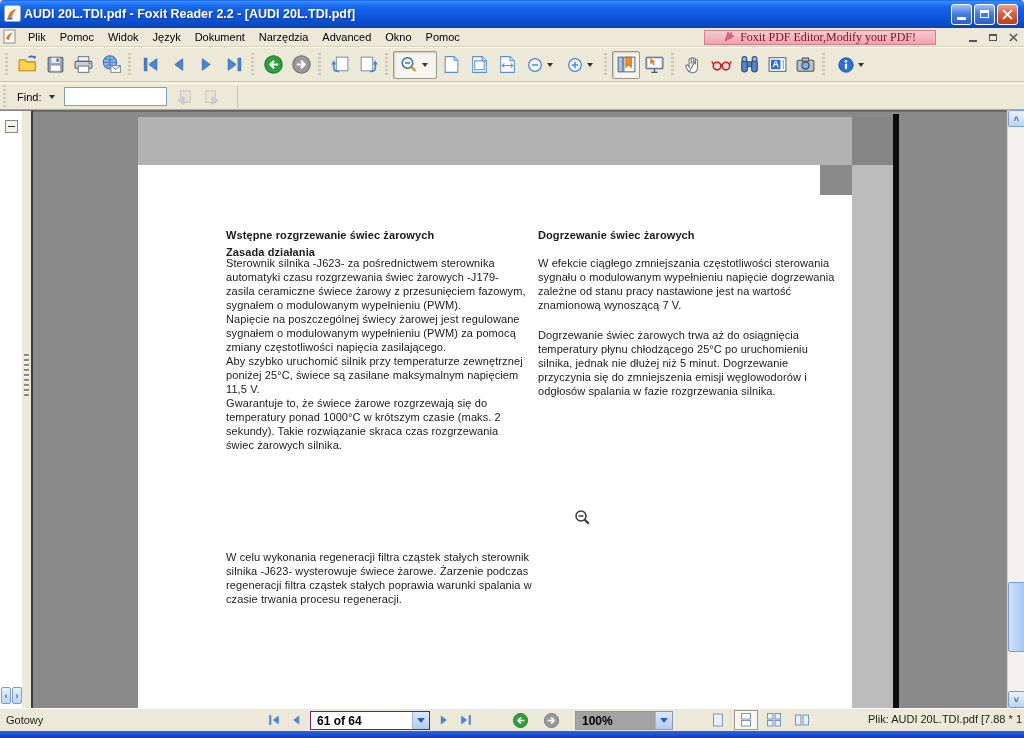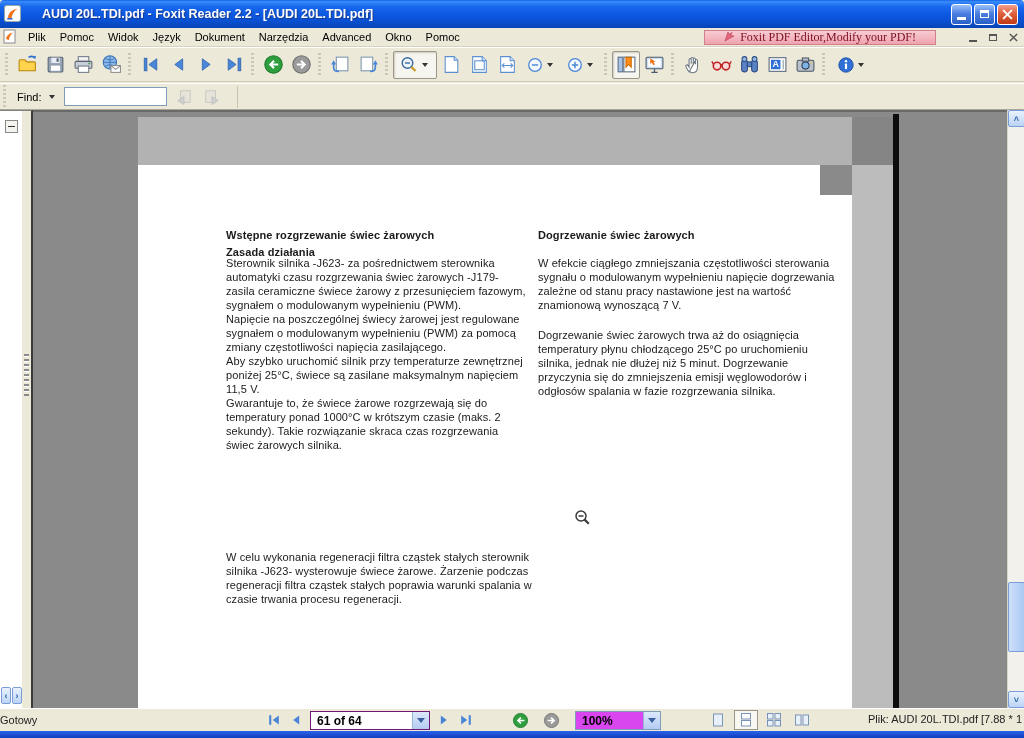--- a/index.html
+++ b/index.html
@@ -3,21 +3,21 @@
 <meta charset="utf-8">
 <style>
   * { margin:0; padding:0; box-sizing:border-box; }
   html,body { width:1024px; height:738px; overflow:hidden; }
   body { font-family:"Liberation Sans", sans-serif; font-size:11px; background:#ece9d8; position:relative; }
 
   
   .titlebar{position:absolute;left:0;top:0;width:1024px;height:28px;
     background:linear-gradient(180deg,#0f62e8 0%,#3c8cf8 6%,#2b7cf5 12%,#1767ee 25%,#0c57e0 55%,#0a50d2 75%,#0845b5 100%);
     display:flex;align-items:center;padding:0 4px;border-radius:4px 4px 0 0;}
-  .titlebar .apptitle{color:#fff;font-weight:bold;font-size:12.5px;text-shadow:1px 1px 1px #1a3a8a;margin-left:21px;flex:1;white-space:nowrap;overflow:hidden;}
+  .titlebar .apptitle{color:#fff;font-weight:bold;font-size:12.5px;text-shadow:1px 1px 1px #1a3a8a;margin-left:3px;flex:1;white-space:nowrap;overflow:hidden;}
   .wbtns{display:flex;gap:2px;margin-right:2px;}
   .wbtn{width:21px;height:21px;border-radius:3px;border:1px solid #fff;
     background:linear-gradient(180deg,#9cc1fa,#4a7fe0 45%,#2a5fc8);display:flex;align-items:center;justify-content:center;}
   .wbtn.close{background:linear-gradient(180deg,#f3a08c,#e0603c 45%,#c23a16);}
   .glyph-min{width:9px;height:3px;background:#fff;margin-top:8px;}
   .glyph-restore{width:9px;height:8px;border:1px solid #fff;border-top:3px solid #fff;background:transparent;}
   
   
   .menubar{position:absolute;left:0;top:28px;width:1024px;height:19px;background:#ece9d8;
     border-bottom:1px solid #d8d2bd;display:flex;align-items:center;padding-left:3px;}
@@ -70,30 +70,30 @@
   .pageedge{position:absolute;left:860px;top:2px;width:6px;height:596px;background:#0d0d0d;}
 
   .dtext{position:absolute;color:#1a1a1a;line-height:14px;letter-spacing:.1px;}
   .dhead{font-weight:bold;}
   .dtext div{margin:0;}
 
   .cursor{position:absolute;left:540px;top:396px;width:20px;height:20px;}
 
   
   .statusbar{position:absolute;left:0;top:708px;width:1024px;height:23px;background:#ece9d8;border-top:1px solid #fff;display:flex;align-items:center;}
-  .status-left{color:#222;}
+  .status-left{padding-left:6px;color:#222;}
   .snav{position:absolute;left:266px;top:2px;display:flex;align-items:center;gap:6px;}
   .snav svg{width:16px;height:16px;}
   .pagebox{width:120px;height:19px;border:1px solid #701a75;background:#fff;display:flex;align-items:center;}
   .pagebox .val{flex:1;padding-left:6px;font-weight:bold;font-size:12px;}
   .combo-btn{width:17px;height:17px;background:linear-gradient(180deg,#dce8fb,#b4ccf2);border-left:1px solid #9ab4dc;display:flex;align-items:center;justify-content:center;}
   .chev{width:0;height:0;border-left:4px solid transparent;border-right:4px solid transparent;border-top:5px solid #3a5fa0;}
   .scirc{position:absolute;left:512px;top:3px;display:flex;gap:14px;}
   .scirc svg{width:17px;height:17px;}
-  .zoombox{position:absolute;left:575px;top:2px;width:86px;height:19px;border:1px solid #7f9db9;background:#d946ef;display:flex;align-items:center;}
+  .zoombox{position:absolute;left:575px;top:2px;width:98px;height:19px;border:1px solid #7f9db9;background:#a3a3a3;display:flex;align-items:center;}
   .zoombox .val{flex:1;padding-left:6px;font-weight:bold;font-size:12px;}
   .layouts{position:absolute;left:706px;top:1px;display:flex;gap:4px;}
   .lbtn{width:24px;height:20px;display:flex;align-items:center;justify-content:center;border:1px solid transparent;}
   .lbtn.sel{background:#f8f7f2;border:1px solid #9a968a;}
   .status-right{position:absolute;right:2px;top:4px;white-space:nowrap;color:#222;}
 
   .bottomedge{position:absolute;left:0;top:731px;width:1024px;height:7px;background:linear-gradient(180deg,#2a64e8,#0f3dbd);}
 </style>
 </head>
 <body>

